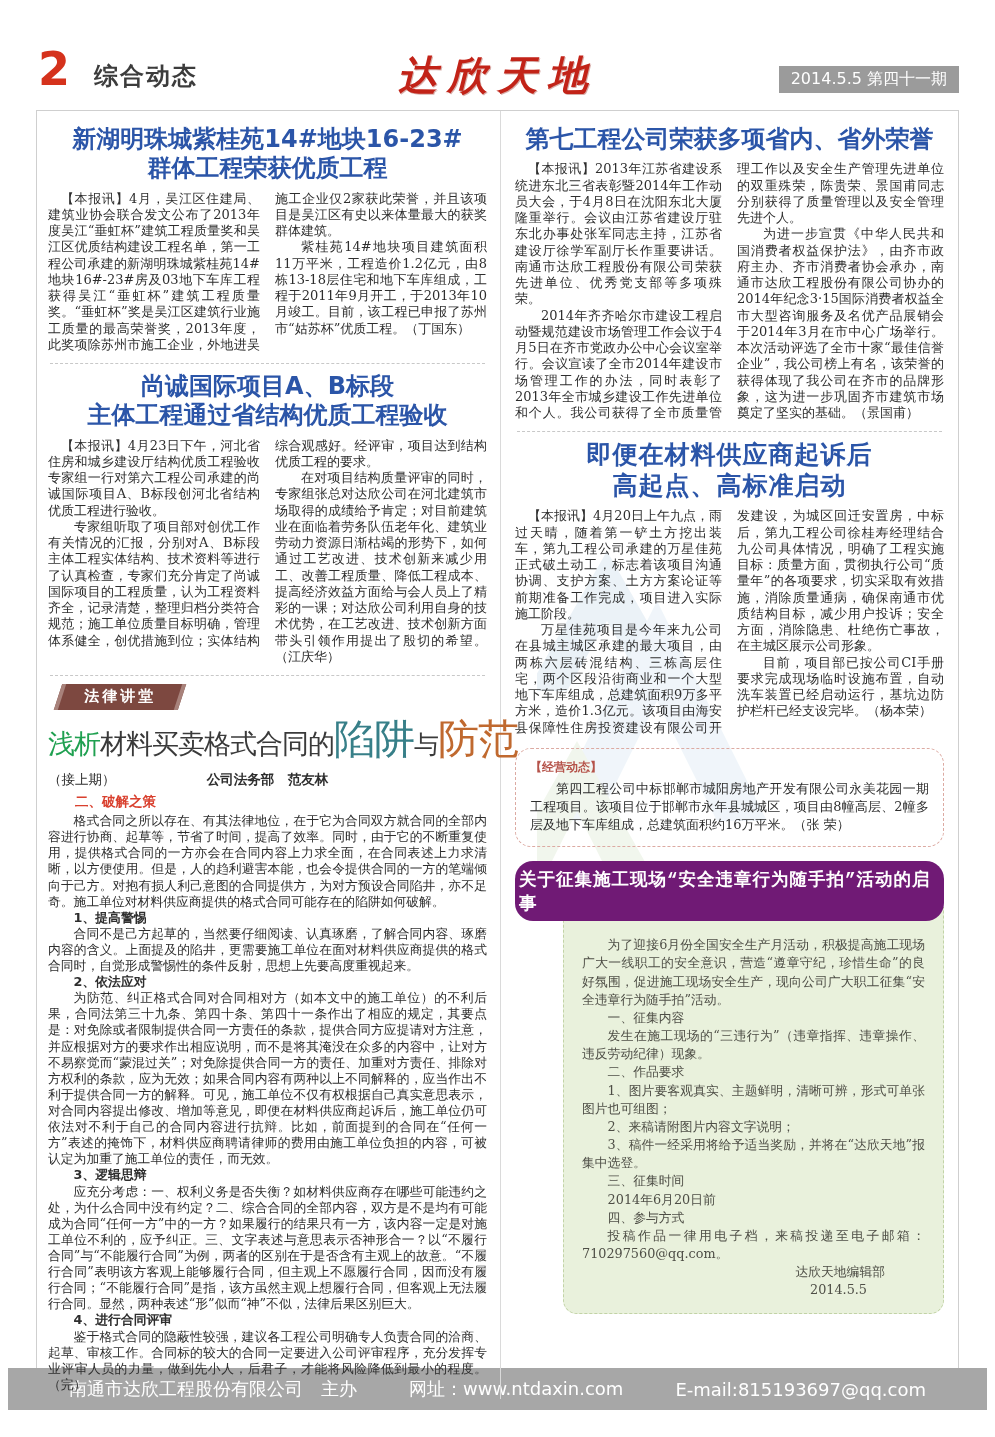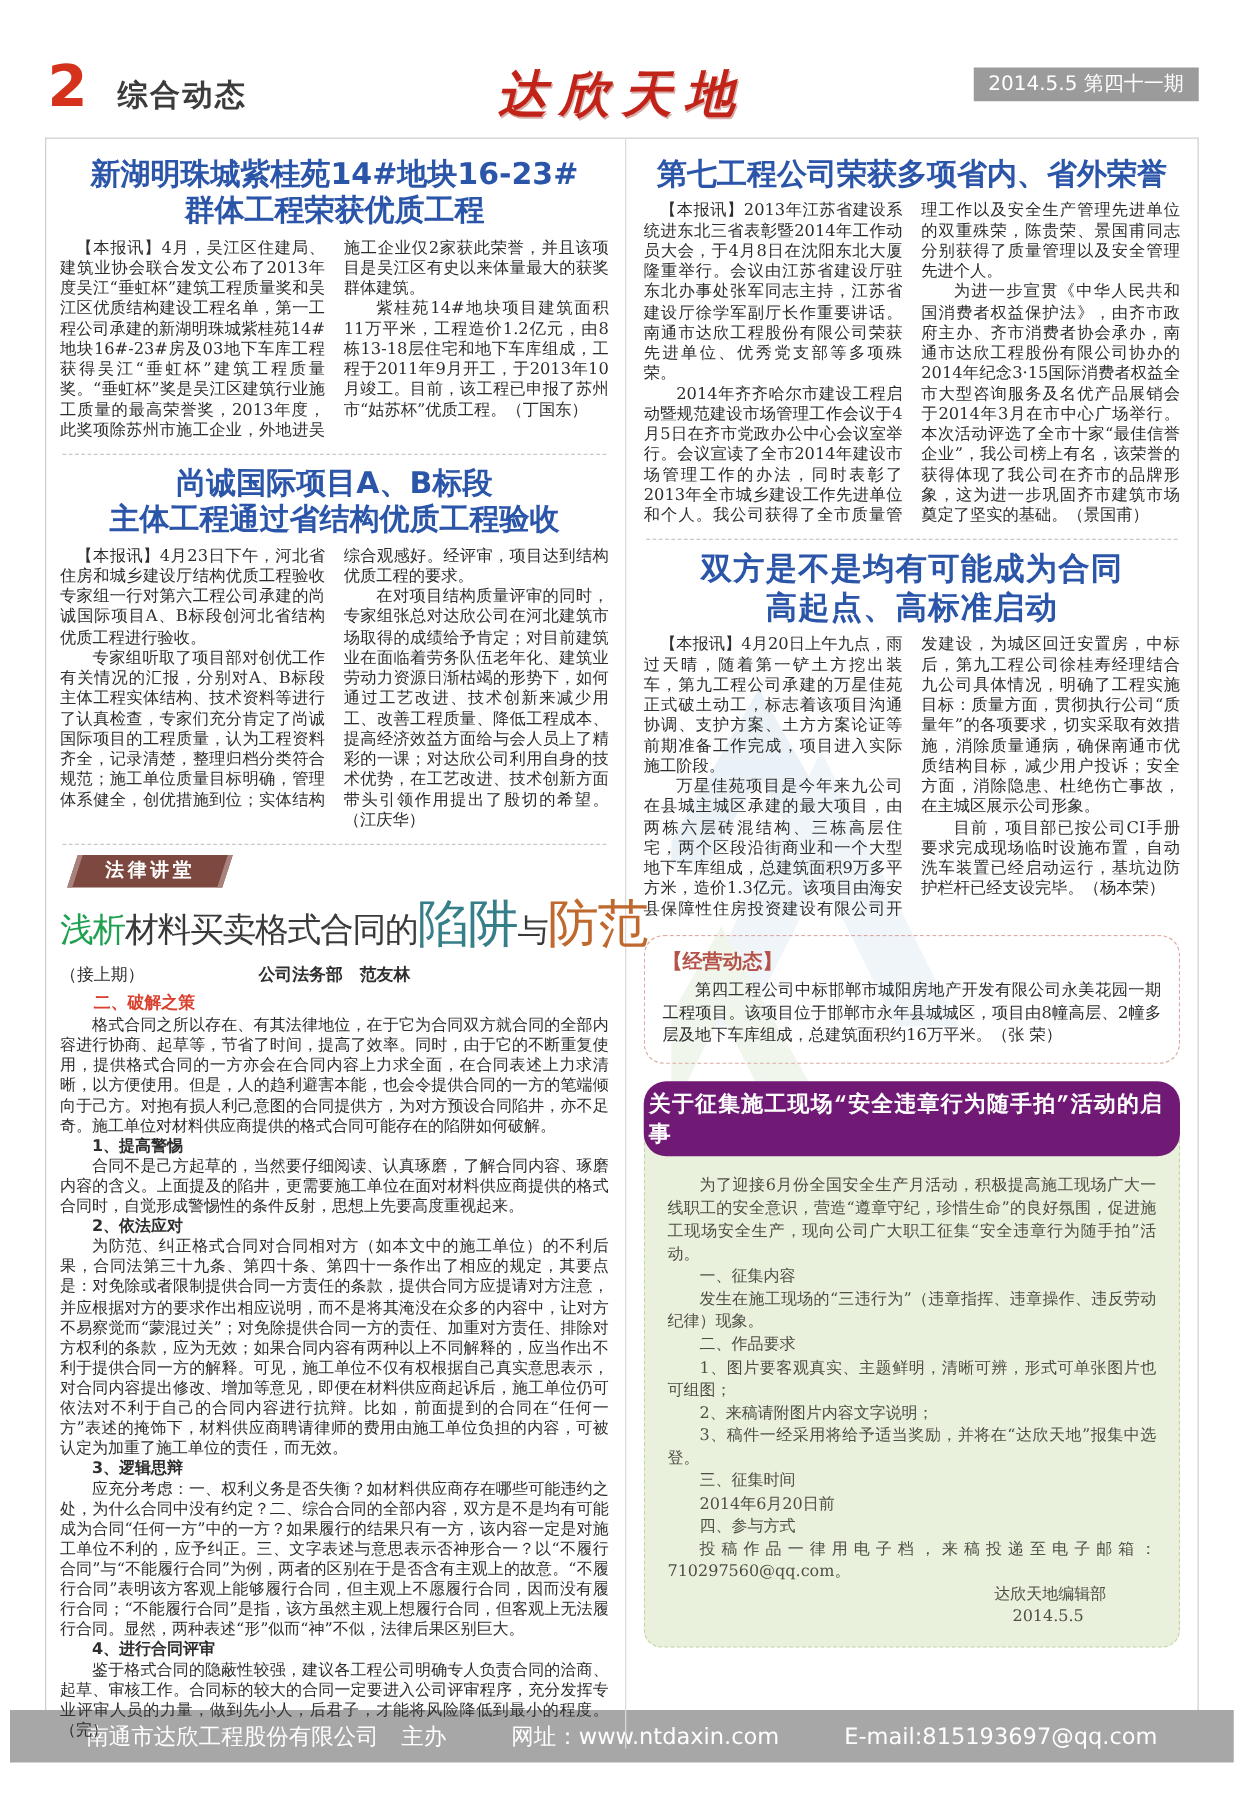--- a/index.html
+++ b/index.html
@@ -11,21 +11,21 @@
   }
   
   .header { position:relative; height:52px; margin:52px 36px 6px 36px; }
   .page-num { position:absolute; left:2px; top:-6px; font-family:"DejaVu Sans","Liberation Sans",sans-serif;
     font-size:46px; font-weight:bold; color:#d5321c; line-height:1; }
   .section-name { position:absolute; left:58px; top:8px; font-family:"DejaVu Sans","Liberation Sans",sans-serif;
     font-size:24px; font-weight:bold; color:#3c3c3c; letter-spacing:2px; }
   .masthead { position:absolute; left:0; right:0; top:-4px; text-align:center;
     font-size:40px; font-weight:900; font-style:italic; color:#c22318; letter-spacing:10px;
     text-shadow:1px 1px 0 rgba(140,20,10,.35); }
-  .issue-badge { position:absolute; right:0; top:2px; background:#9b9b9b; color:#ffffff;
+  .issue-badge { position:absolute; right:0; top:14px; background:#9b9b9b; color:#ffffff;
     font-family:"DejaVu Sans","Liberation Sans",sans-serif; font-size:16px; padding:3px 12px; }
   
   .content { position:relative; margin:0 36px; border:1px solid #cfcfcf; height:1290px;
     display:flex; background:#ffffff; overflow:hidden; }
   .col-left  { width:464px; padding:8px 13px 0 11px; border-right:1px solid #dadada; position:relative; z-index:2; }
   .col-right { flex:1; padding:8px 14px 0 14px; position:relative; z-index:2; }
   
   .wm-chevrons { position:absolute; left:500px; top:430px; z-index:1; opacity:.55; }
   .wm-text { position:absolute; left:170px; top:760px; z-index:0; font-size:150px; font-weight:bold;
     color:rgba(160,135,125,.10); letter-spacing:20px; white-space:nowrap; transform:rotate(-6deg); }
@@ -54,30 +54,30 @@
   .legal-byline-row { display:flex; font-size:13.5px; margin:0 0 4px 0;gap:33px; }
   .legal-continued { width:90px; }
   .legal-byline { flex:1; text-align:center; font-weight:bold; font-family:"DejaVu Sans","Liberation Sans",sans-serif; }
   .legal-byline-spacer { width:90px; }
   .legal-sect-head { color:#d9402e; font-weight:bold; font-size:13.5px; text-indent:2em;
     font-family:"DejaVu Sans","Liberation Sans",sans-serif; margin-bottom:2px; }
   .legal-body { font-size:12.8px; line-height:1.26; text-align:justify; }
   .legal-item-head { font-weight:bold; text-indent:2em; font-family:"DejaVu Sans","Liberation Sans",sans-serif; }
   
   .biz-box { border:1px dashed #dcaaa2; border-radius:16px; padding:10px 14px 12px 14px; margin-top:12px; }
-  .biz-label { color:#b5534a; font-weight:bold; font-size:16px;
+  .biz-label { color:#b5534a; font-weight:bold; font-size:12px;
     font-family:"DejaVu Sans","Liberation Sans",sans-serif; margin-bottom:4px; }
   .biz-box p { text-indent:2em; font-size:13px; line-height:1.4; text-align:justify; }
   .notice-box { margin-top:14px; }
   .notice-banner { background:#701a75; color:#ffffff; font-weight:bold; text-align:left;
     font-family:Liberation Mono, monospace; font-size:17.5px;
     border-radius:18px; padding:6px 4px; position:relative; z-index:2; letter-spacing:1px; }
   .notice-body { background:#e9f1dc; border:1px dashed #c2d3a6; border-radius:0 0 14px 14px;
     margin-top:-14px; padding:28px 18px 14px 18px; color:#4e4e46;
-    font-size:12.8px; line-height:1.42; text-align:justify; }
+    font-size:12.8px; line-height:1.42; text-align:justify;margin-left:48px; }
   .notice-body p { text-indent:2em; }
   .notice-sig  { text-align:right; padding-right:40px; text-indent:0 !important; }
   .notice-date { text-align:right; padding-right:58px; text-indent:0 !important; }
   
   .footer-bar { position:absolute; left:8px; right:8px; top:1368px; height:42px; background:#a7a7a7;
     color:#ffffff; display:flex; align-items:center; justify-content:center;
     font-family:"DejaVu Sans","Liberation Sans",sans-serif; font-size:18px; }
   .footer-bar span { margin:0 26px; white-space:nowrap; }
 </style>
 </head>
@@ -170,21 +170,21 @@
         <p class="report">【本报讯】2013年江苏省建设系统进东北三省表彰暨2014年工作动员大会，于4月8日在沈阳东北大厦隆重举行。会议由江苏省建设厅驻东北办事处张军同志主持，江苏省建设厅徐学军副厅长作重要讲话。南通市达欣工程股份有限公司荣获先进单位、优秀党支部等多项殊荣。</p>
         <p>2014年齐齐哈尔市建设工程启动暨规范建设市场管理工作会议于4月5日在齐市党政办公中心会议室举行。会议宣读了全市2014年建设市场管理工作的办法，同时表彰了2013年全市城乡建设工作先进单位和个人。我公司获得了全市质量管理工作以及安全生产管理先进单位的双重殊荣，陈贵荣、景国甫同志分别获得了质量管理以及安全管理先进个人。</p>
         <p>为进一步宣贯《中华人民共和国消费者权益保护法》，由齐市政府主办、齐市消费者协会承办，南通市达欣工程股份有限公司协办的2014年纪念3·15国际消费者权益全市大型咨询服务及名优产品展销会于2014年3月在市中心广场举行。本次活动评选了全市十家“最佳信誉企业”，我公司榜上有名，该荣誉的获得体现了我公司在齐市的品牌形象，这为进一步巩固齐市建筑市场奠定了坚实的基础。（景国甫）</p>
       </div>
     </div>
 
     <div class="sep"></div>
 
     <div>
       <div class="art-title big">
-        <div>双方是不是均有可能成为合同</div>
+        <div>即便在材料供应商起诉后</div>
         <div>高起点、高标准启动</div>
       </div>
       <div class="body2col">
         <p class="report">【本报讯】4月20日上午九点，雨过天晴，随着第一铲土方挖出装车，第九工程公司承建的万星佳苑正式破土动工，标志着该项目沟通协调、支护方案、土方方案论证等前期准备工作完成，项目进入实际施工阶段。</p>
         <p>万星佳苑项目是今年来九公司在县城主城区承建的最大项目，由两栋六层砖混结构、三栋高层住宅，两个区段沿街商业和一个大型地下车库组成，总建筑面积9万多平方米，造价1.3亿元。该项目由海安县保障性住房投资建设有限公司开发建设，为城区回迁安置房，中标后，第九工程公司徐桂寿经理结合九公司具体情况，明确了工程实施目标：质量方面，贯彻执行公司“质量年”的各项要求，切实采取有效措施，消除质量通病，确保南通市优质结构目标，减少用户投诉；安全方面，消除隐患、杜绝伤亡事故，在主城区展示公司形象。</p>
         <p>目前，项目部已按公司CI手册要求完成现场临时设施布置，自动洗车装置已经启动运行，基坑边防护栏杆已经支设完毕。（杨本荣）</p>
       </div>
     </div>
 
     <div class="biz-box">

